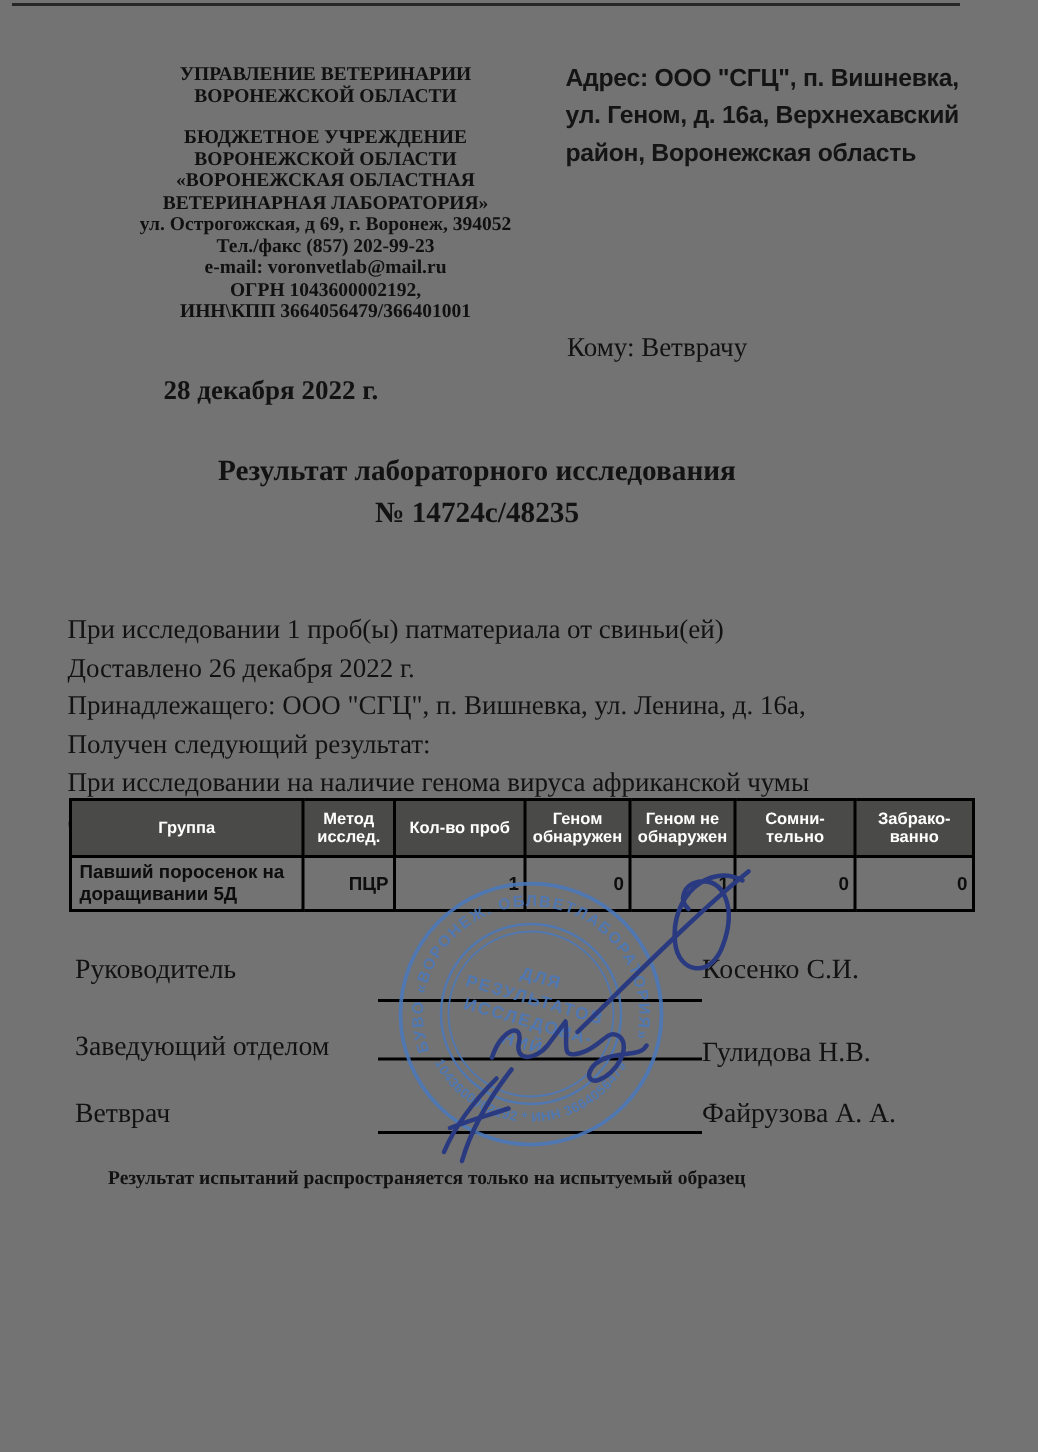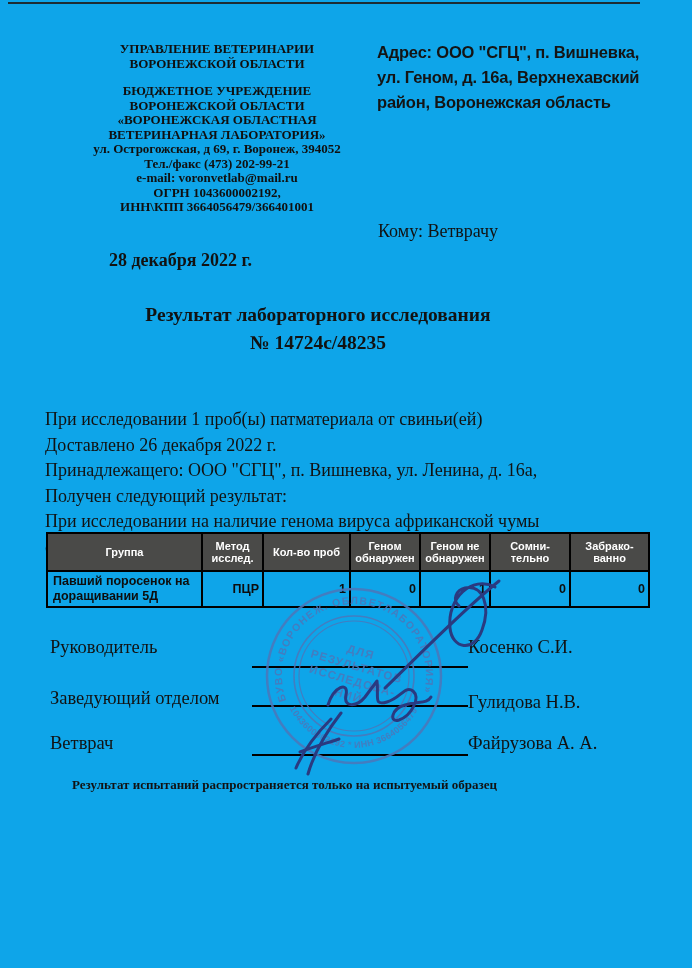--- a/index.html
+++ b/index.html
@@ -1,18 +1,18 @@
 <!DOCTYPE html>
 <html lang="ru"><head>
 <meta charset="utf-8">
 <style>
   html,body{margin:0;padding:0;background:#e8e8e8;}
   .page{
     position:relative;width:692px;height:968px;margin:0 auto;
-    background:#0ea5e9;overflow:hidden;
+    background:#737373;overflow:hidden;
     font-family:"Liberation Serif", serif;color:#121212;
   }
   .artifact-top{position:absolute;left:8px;top:2px;width:632px;height:2px;background:#1f1f1f;opacity:.9;}
 
   
   .org{position:absolute;left:62px;top:42px;width:310px;text-align:center;
        font-weight:bold;font-size:13px;line-height:14.5px;white-space:nowrap;color:#101010;}
   .org .gap{height:13px;}
 
   
@@ -59,21 +59,21 @@
 
   <div class="org">
     <div>УПРАВЛЕНИЕ ВЕТЕРИНАРИИ</div>
     <div>ВОРОНЕЖСКОЙ ОБЛАСТИ</div>
     <div class="gap"></div>
     <div>БЮДЖЕТНОЕ УЧРЕЖДЕНИЕ</div>
     <div>ВОРОНЕЖСКОЙ ОБЛАСТИ</div>
     <div>«ВОРОНЕЖСКАЯ ОБЛАСТНАЯ</div>
     <div>ВЕТЕРИНАРНАЯ ЛАБОРАТОРИЯ»</div>
     <div>ул. Острогожская, д 69, г. Воронеж, 394052</div>
-    <div>Тел./факс  (473) 202-99-21</div>
+    <div>Тел./факс  (857) 202-99-23</div>
     <div>e-mail: voronvetlab@mail.ru</div>
     <div>ОГРН 1043600002192,</div>
     <div>ИНН\КПП 3664056479/366401001</div>
   </div>
 
   <div class="addr">
     <div>Адрес: ООО "СГЦ", п. Вишневка,</div>
     <div>ул. Геном, д. 16а, Верхнехавский</div>
     <div>район, Воронежская область</div>
   </div>

